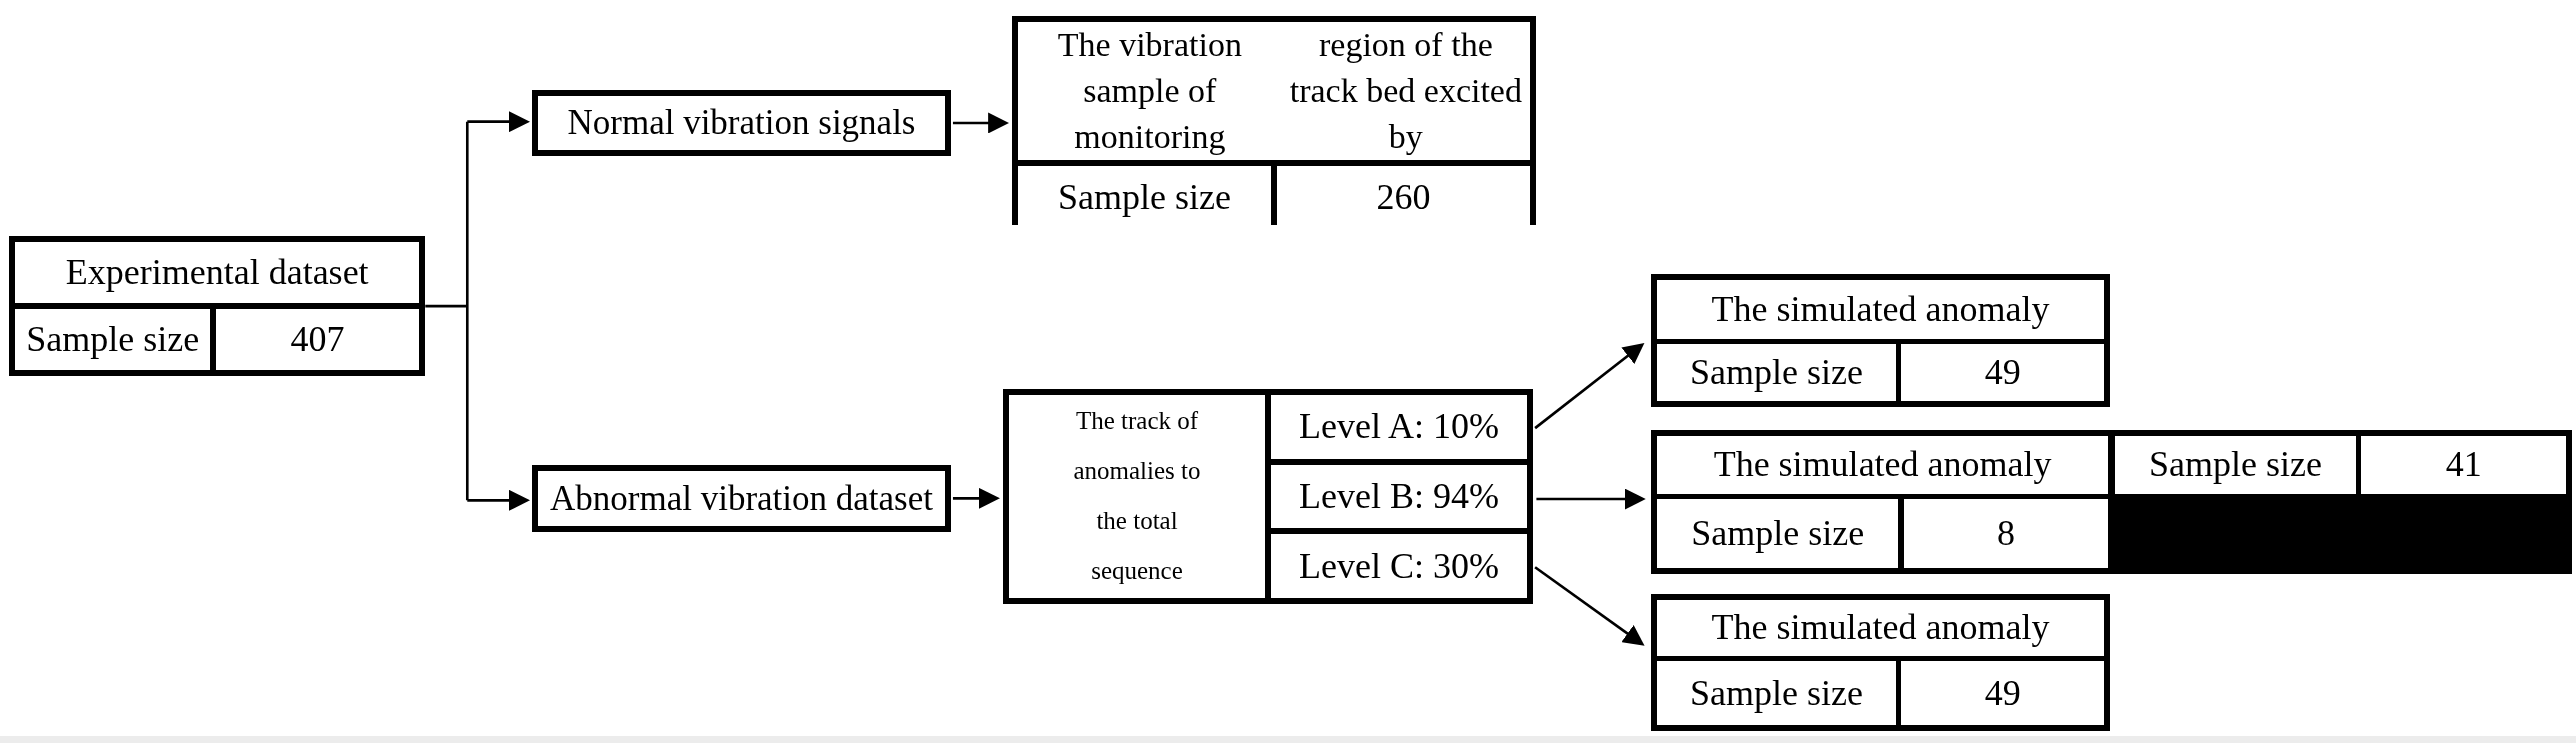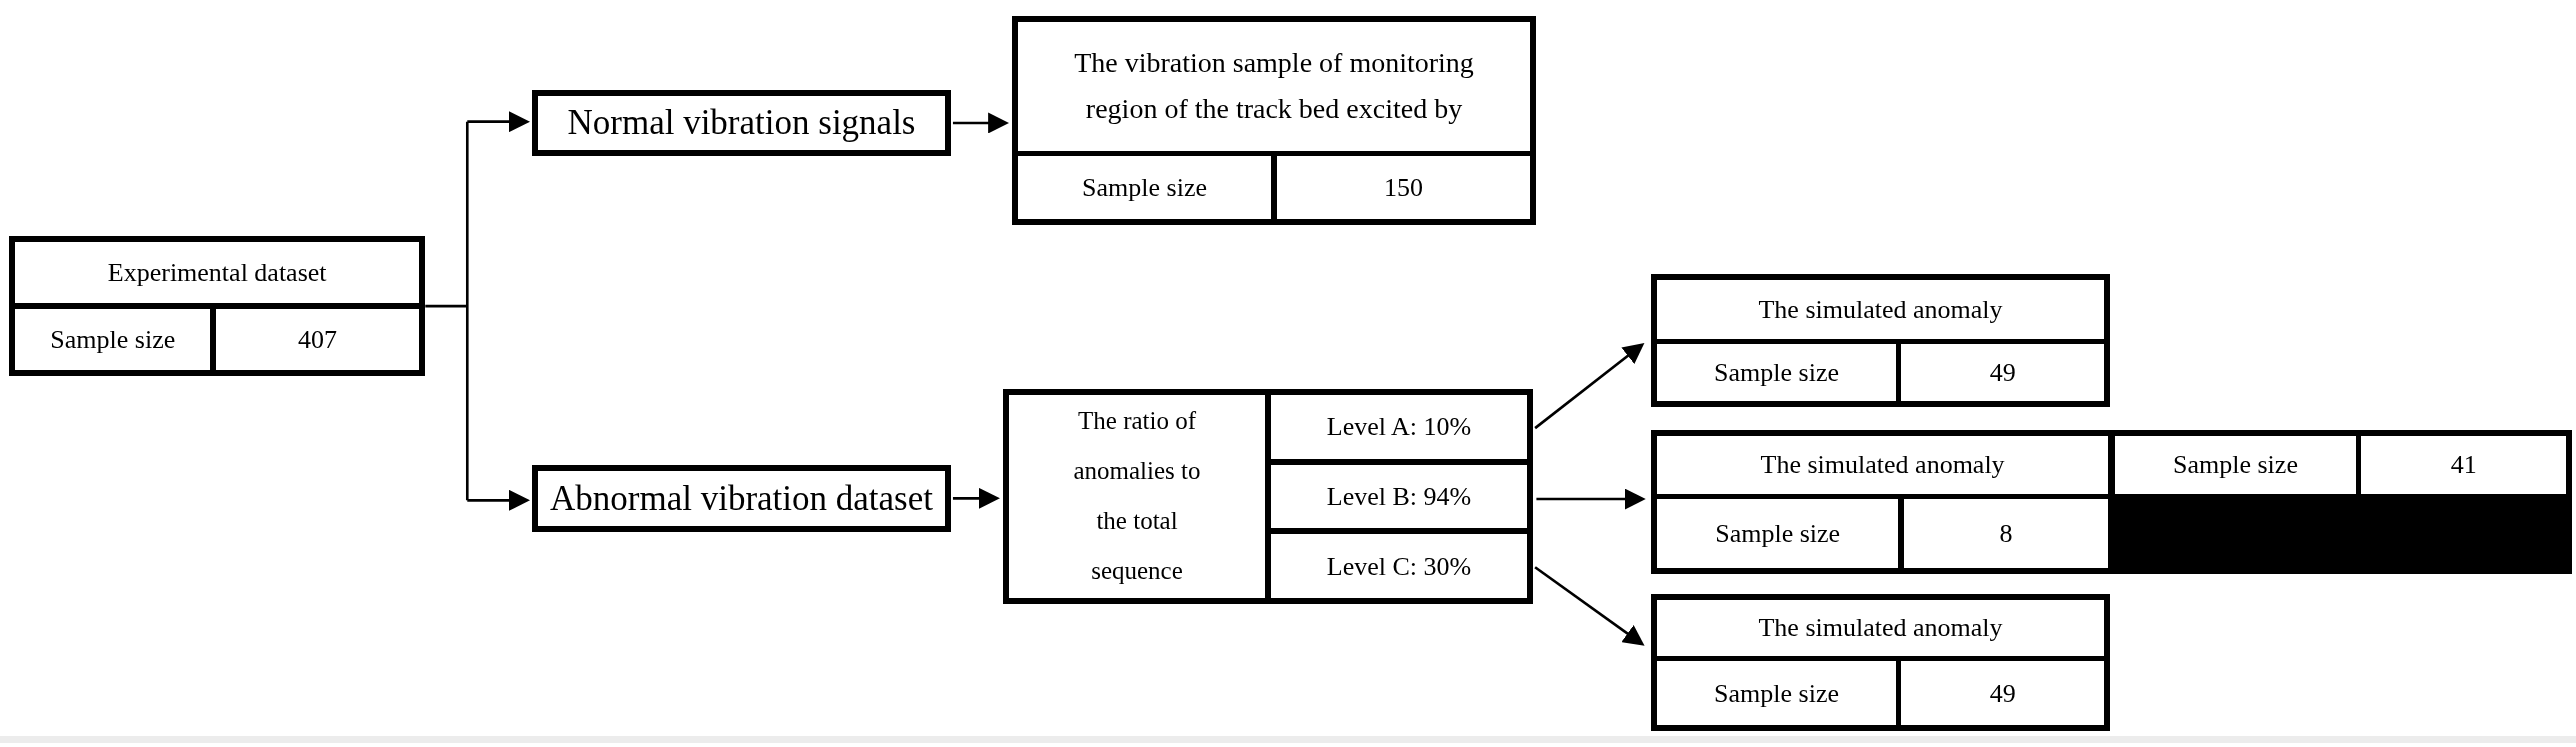--- a/index.html
+++ b/index.html
@@ -18,35 +18,35 @@
     border:6.6px solid #000;
     display:grid;
     box-sizing:border-box;
   }
   .cell{
     background:#fff;
     display:flex;
     align-items:center;
     justify-content:center;
     text-align:center;
-    font-size:26px;
+    font-size:36px;
     line-height:1.2;
   }
   .simplebox{
     position:absolute;
     background:#fff;
     border:6.6px solid #000;
     display:flex;
     align-items:center;
     justify-content:center;
     text-align:center;
     font-size:35px;
     box-sizing:border-box;
   }
-  .desc{flex-direction:column;font-size:28px;line-height:46px;}
+  .desc{flex-direction:row;font-size:34px;line-height:46px;}
   .ratio-desc{flex-direction:column;font-size:25px;line-height:50px;}
 
   
   #root-box{left:9.2px;top:236px;width:416px;height:140px;
     grid-template-columns:0.96fr 1fr;grid-template-rows:1fr 1fr;gap:5.3px;}
   #root-box .hdr{grid-column:1/3;}
 
   
   #normal-box{left:532px;top:90px;width:419px;height:66px;}
   #normal-result{left:1012px;top:16.4px;width:524px;height:209px;
@@ -106,28 +106,28 @@
   </div>
 
   <div class="simplebox" id="normal-box">Normal vibration signals</div>
 
   <div class="tbox" id="normal-result">
     <div class="cell hdr desc">
       <div>The vibration sample of monitoring</div>
       <div>region of the track bed excited by</div>
     </div>
     <div class="cell">Sample size</div>
-    <div class="cell">150</div>
+    <div class="cell">260</div>
   </div>
 
   <div class="simplebox" id="abnormal-box">Abnormal vibration dataset</div>
 
   <div class="tbox" id="ratio-box">
     <div class="cell ratio-desc">
-      <div>The ratio of</div>
+      <div>The track of</div>
       <div>anomalies to</div>
       <div>the total</div>
       <div>sequence</div>
     </div>
     <div class="cell">Level A: 10%</div>
     <div class="cell">Level B: 94%</div>
     <div class="cell">Level C: 30%</div>
   </div>
 
   <div class="tbox" id="level-a-result">

